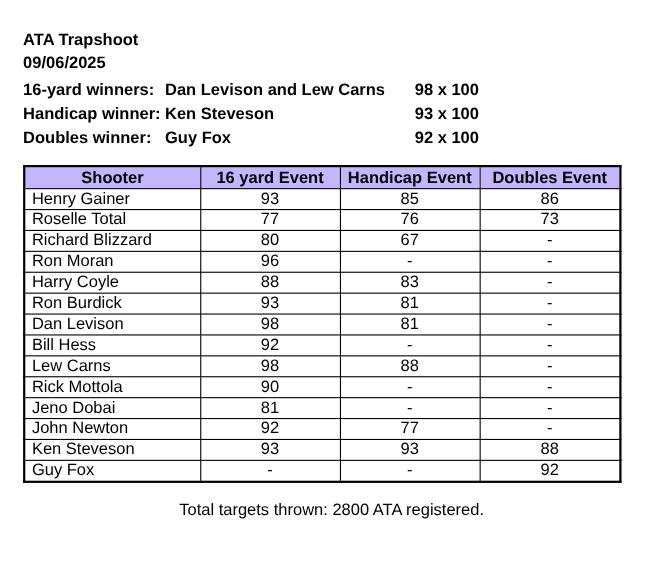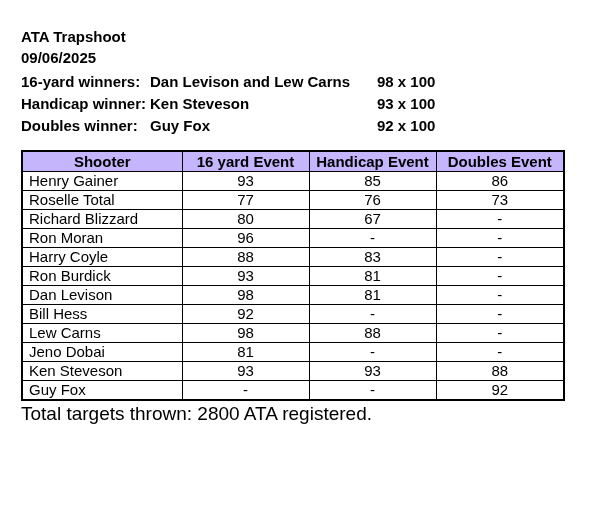--- a/index.html
+++ b/index.html
@@ -60,24 +60,25 @@
     height: 18px;
     line-height: 18px;
     text-align: center;
     margin-left: 44px;
   }
   table.scores td.shooter-name {
     text-align: left;
     padding-left: 6px;
   }
   .footer-note {
-    font-size: 19px;
+    font-size: 15px;
     line-height: 19px;
-    margin-top: 3px;
-    white-space: nowrap;
+    margin-top: 15px;
+    white-space: nowrap;
+    text-align: center;
   }
 </style>
 </head>
 <body>
 
 <div class="page">
 
   <div class="title-block">
     <div class="title-line">ATA Trapshoot</div>
     <div class="title-line">09/06/2025</div>
@@ -165,26 +166,38 @@
           <td class="score-cell">-</td>
           <td class="score-cell">-</td>
         </tr>
         <tr>
           <td class="shooter-name">Lew Carns</td>
           <td class="score-cell">98</td>
           <td class="score-cell">88</td>
           <td class="score-cell">-</td>
         </tr>
         <tr>
+          <td class="shooter-name">Rick Mottola</td>
+          <td class="score-cell">90</td>
+          <td class="score-cell">-</td>
+          <td class="score-cell">-</td>
+        </tr>
+        <tr>
           <td class="shooter-name">Jeno Dobai</td>
           <td class="score-cell">81</td>
           <td class="score-cell">-</td>
           <td class="score-cell">-</td>
         </tr>
         <tr>
+          <td class="shooter-name">John Newton</td>
+          <td class="score-cell">92</td>
+          <td class="score-cell">77</td>
+          <td class="score-cell">-</td>
+        </tr>
+        <tr>
           <td class="shooter-name">Ken Steveson</td>
           <td class="score-cell">93</td>
           <td class="score-cell">93</td>
           <td class="score-cell">88</td>
         </tr>
         <tr>
           <td class="shooter-name">Guy Fox</td>
           <td class="score-cell">-</td>
           <td class="score-cell">-</td>
           <td class="score-cell">92</td>

